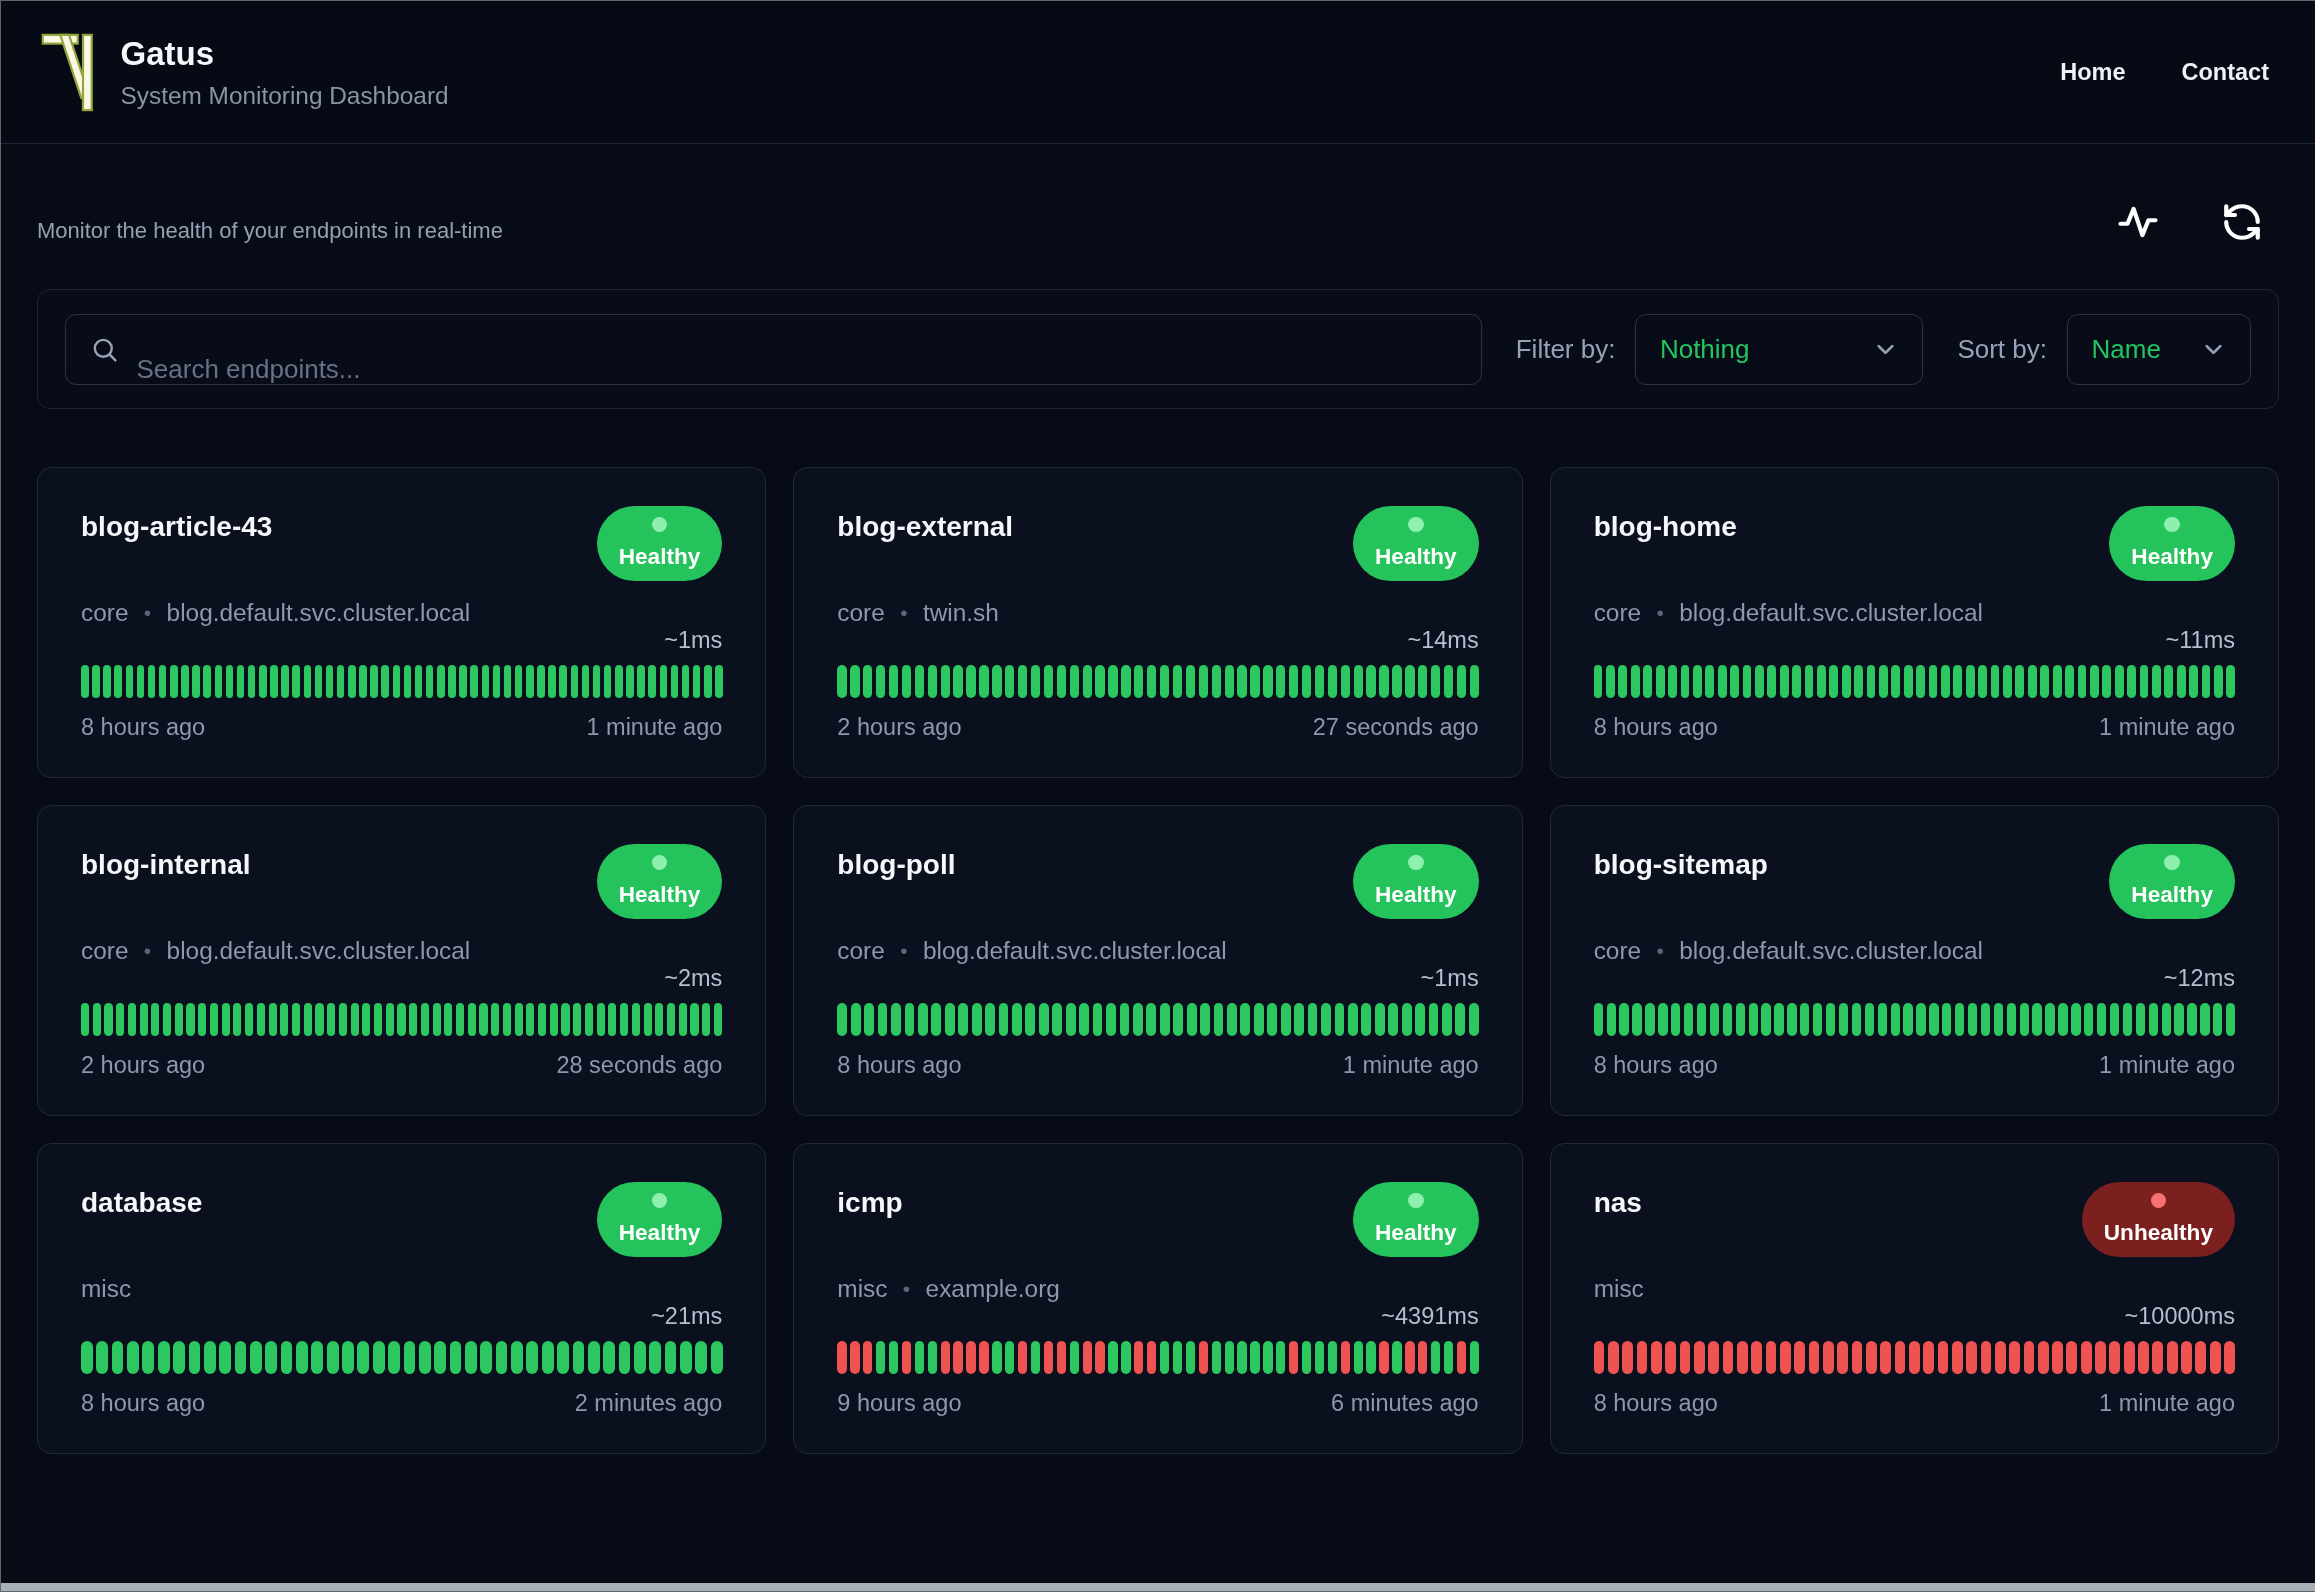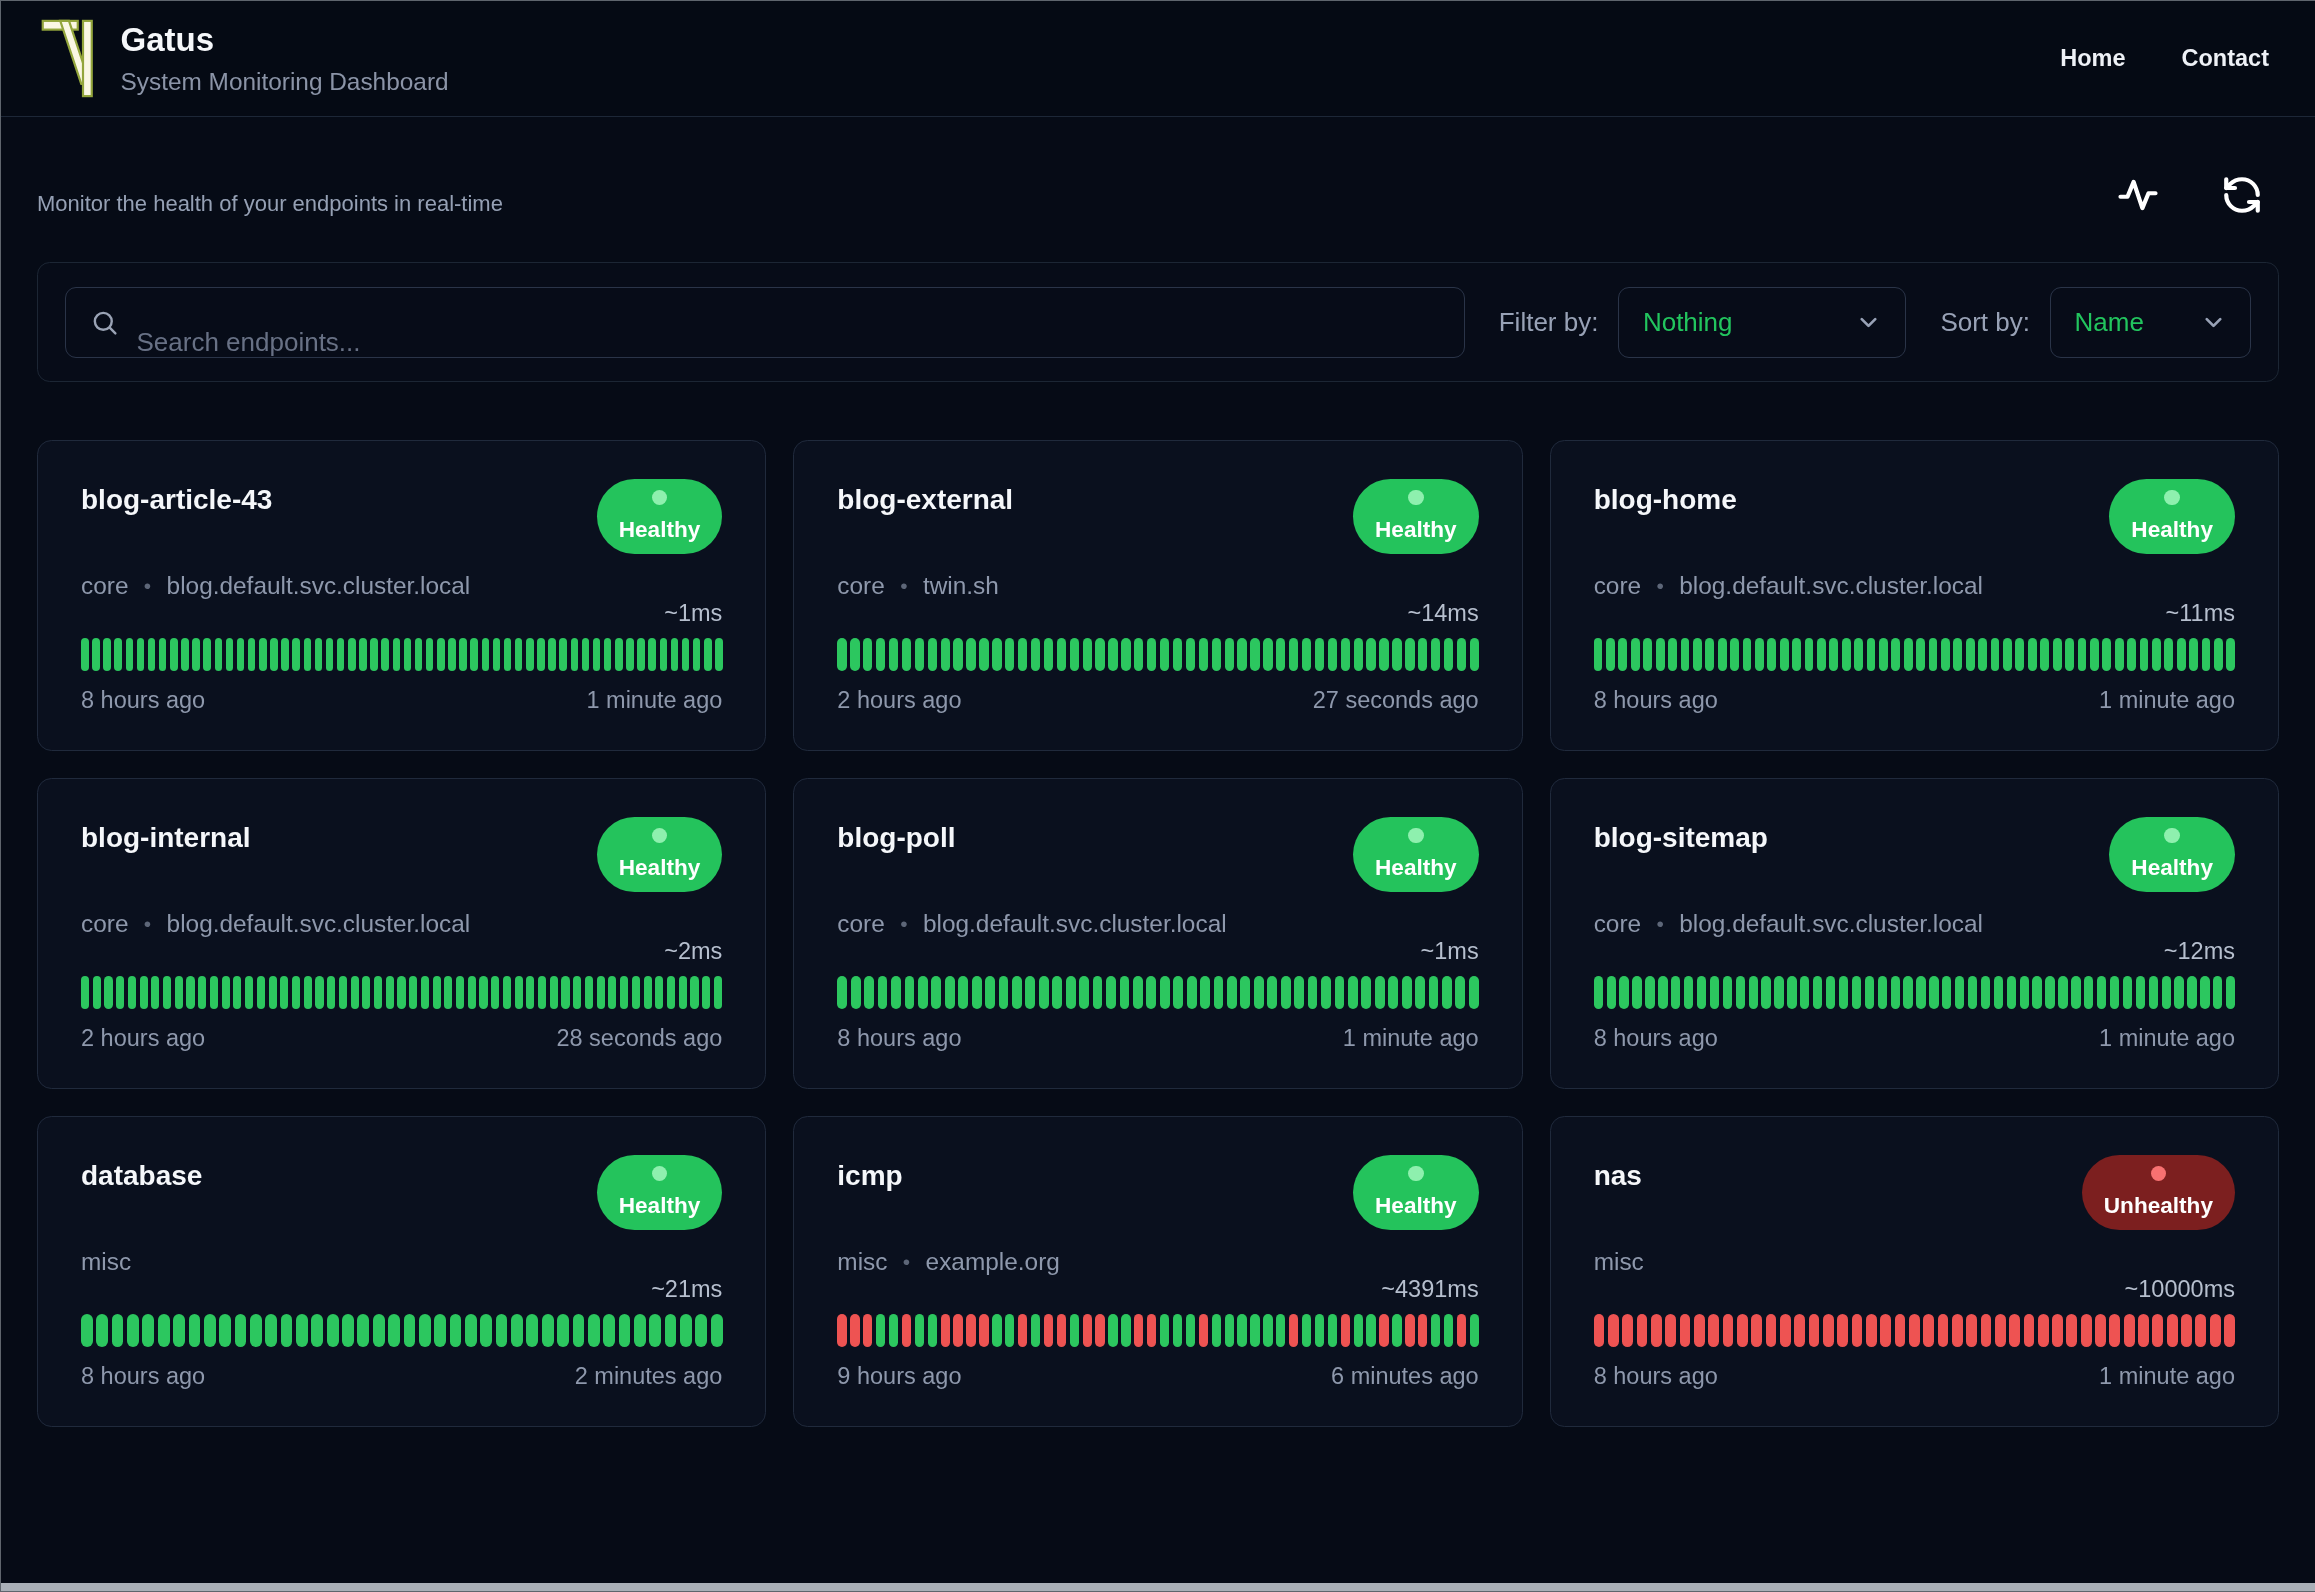--- a/index.html
+++ b/index.html
@@ -8,21 +8,21 @@
     background: #060b16;
     font-family: "Liberation Sans", "DejaVu Sans", sans-serif;
     color: #f3f6fa;
     border: 1.8px solid #5f656d;
     overflow: hidden;
     position: relative;
   }
 
   
   .app-header {
-    height: 116px;
+    height: 143px;
     background: #050a14;
     border-bottom: 0.9px solid #1d2737;
     display: flex;
     align-items: center;
     justify-content: space-between;
     padding: 0 40px;
   }
   .brand { display: flex; align-items: center; gap: 23.5px; }
   .brand-logo { width: 56px; height: 83px; }
   .brand-name { font-size: 33px; font-weight: 700; color: #f5f7fa; letter-spacing: 0; }
@@ -66,21 +66,21 @@
     font-size: 26px; color: #e7ebf2; font-family: inherit; margin-top: 40px;
   }
   .search-box input::placeholder { color: #68718597; color: #687185; }
   .tb-label { font-size: 26px; color: #98a2b6; margin-left: 34px; white-space: nowrap; }
   .select {
     height: 71px; border: 1.8px solid #2a3448; border-radius: 11px;
     display: flex; align-items: center; justify-content: space-between;
     padding: 0 23.5px; margin-left: 20px; cursor: pointer; background: #070c18;
   }
   .select-filter { width: 288px; }
-  .select-sort { width: 201px; }
+  .select-sort { width: 184px; }
   .select .sel-value { font-size: 26px; color: #22c55e; }
   .select svg { width: 27px; height: 27px; stroke: #98a2b6; fill: none; stroke-width: 2.4; stroke-linecap: round; stroke-linejoin: round; }
 
   
   .grid {
     margin-top: 58px;
     display: grid;
     grid-template-columns: repeat(3, 1fr);
     grid-auto-rows: 311px;
     gap: 27px;

